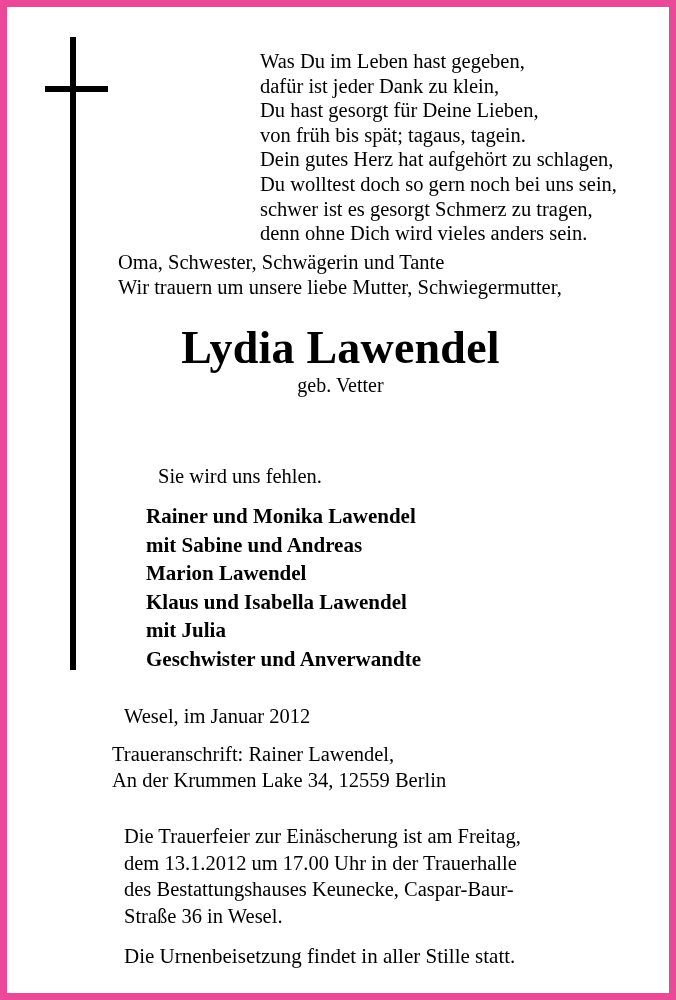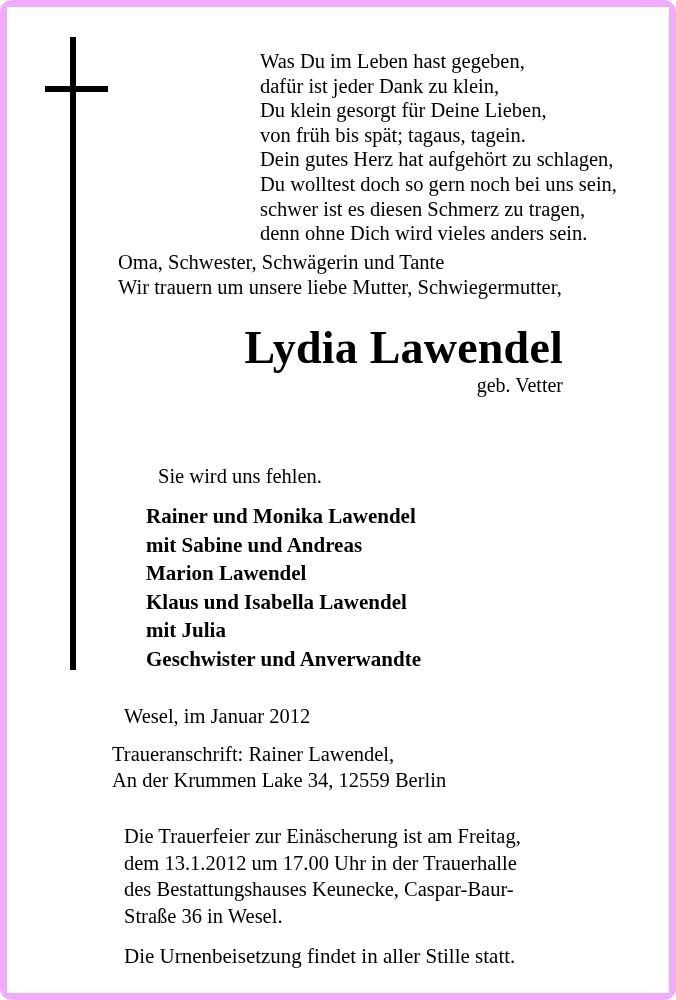--- a/index.html
+++ b/index.html
@@ -11,24 +11,23 @@
   body {
     font-family: "Liberation Serif", "DejaVu Serif", serif;
     -webkit-font-smoothing: antialiased;
   }
 
   .notice {
     position: relative;
     width: 676px;
     height: 1000px;
     box-sizing: border-box;
-    background: #f0abfc;
+    background: #ec4899;
     padding: 7px;
     overflow: hidden;
-    border-radius: 12px;
   }
 
   .notice-inner {
     position: relative;
     width: 100%;
     height: 100%;
     background: #ffffff;
     box-sizing: border-box;
     overflow: hidden;
   }
@@ -79,21 +78,21 @@
     line-height: 25px;
     color: #000000;
     white-space: nowrap;
   }
 
   .name-block {
     position: absolute;
     left: 111px;
     top: 315px;
     width: 445px;
-    text-align: right;
+    text-align: center;
     color: #000000;
   }
   .deceased-name {
     font-size: 46px;
     font-weight: bold;
     line-height: 52px;
     letter-spacing: 0.2px;
   }
   .maiden-name {
     font-size: 20px;
@@ -179,25 +178,25 @@
   <div class="notice-inner">
 
     <div class="cross">
       <div class="cross-vertical"></div>
       <div class="cross-horizontal"></div>
     </div>
 
     <div class="poem">
       <div>Was Du im Leben hast gegeben,</div>
       <div>dafür ist jeder Dank zu klein,</div>
-      <div>Du klein gesorgt für Deine Lieben,</div>
+      <div>Du hast gesorgt für Deine Lieben,</div>
       <div>von früh bis spät; tagaus, tagein.</div>
       <div>Dein gutes Herz hat aufgehört zu schlagen,</div>
       <div>Du wolltest doch so gern noch bei uns sein,</div>
-      <div>schwer ist es diesen Schmerz zu tragen,</div>
+      <div>schwer ist es gesorgt Schmerz zu tragen,</div>
       <div>denn ohne Dich wird vieles anders sein.</div>
     </div>
 
     <div class="mourn-intro">
       <div>Oma, Schwester, Schwägerin und Tante</div>
       <div>Wir trauern um unsere liebe Mutter, Schwiegermutter,</div>
     </div>
 
     <div class="name-block">
       <div class="deceased-name">Lydia Lawendel</div>

